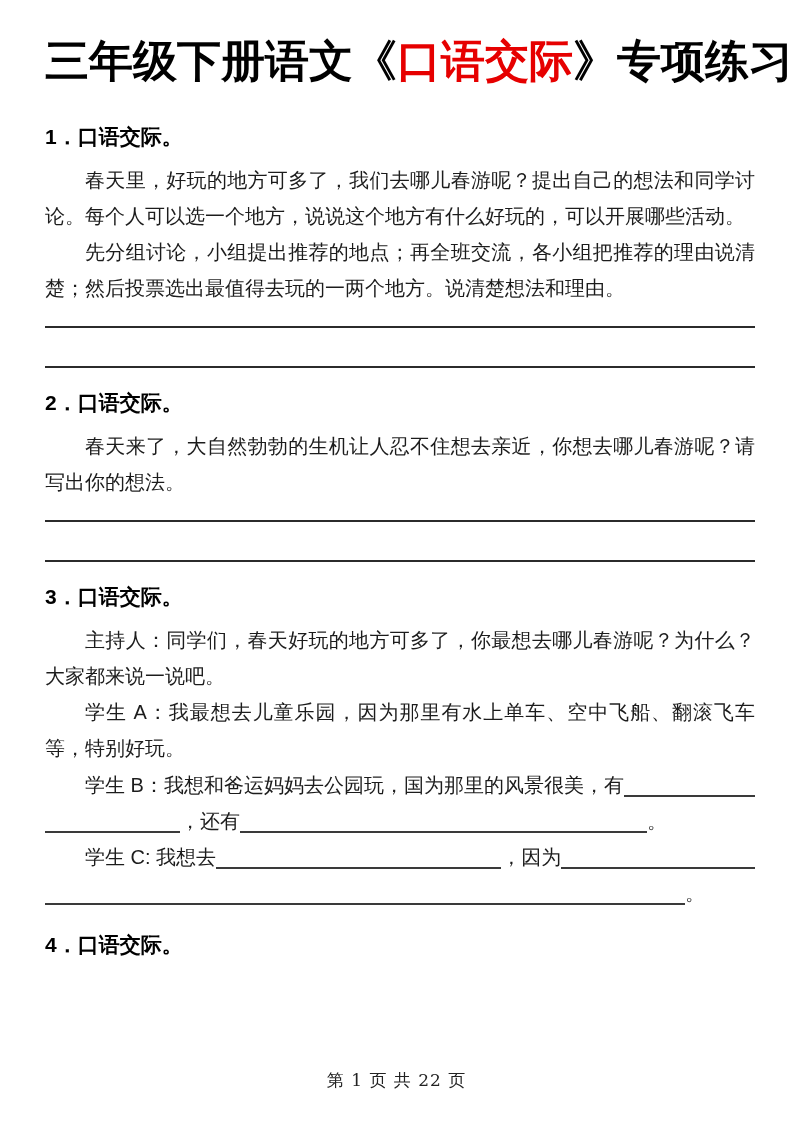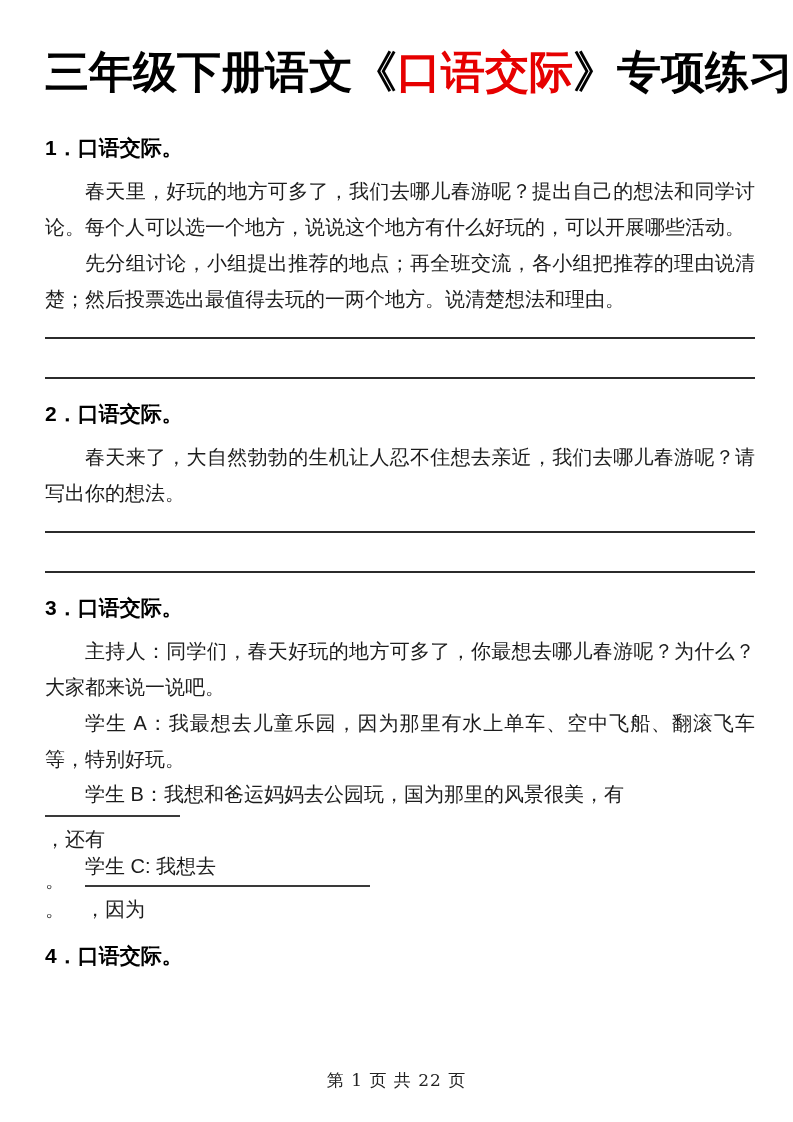--- a/index.html
+++ b/index.html
@@ -1,35 +1,35 @@
 <!DOCTYPE html>
 <html><head>
 <meta charset="utf-8">
 <style>
   html,body{margin:0;padding:0;background:#ffffff;}
   .page{
     width:793px;height:1122px;box-sizing:border-box;position:relative;
-    padding:46px 38px 0 45px;background:#fff;
+    padding:35px 38px 0 45px;background:#fff;
     font-family:"Liberation Sans",sans-serif;color:#1a1a1a;overflow:hidden;
   }
   .title{
     font-family:"DejaVu Serif",serif;font-weight:900;font-size:44px;line-height:1.2;
     text-align:center;color:#000;margin:0 0 32px 0;white-space:nowrap;
   }
   .sec-heading{
     font-size:21px;font-weight:bold;color:#000;margin:18px 0 8px 0;line-height:34px;
     font-family:"Liberation Sans",sans-serif;
   }
   .para{
     font-size:20px;line-height:36px;margin:0;text-indent:2em;color:#1c1c1c;
     text-align:justify;
   }
   .answer-line{height:38px;border-bottom:2px solid #2b2b2b;}
   .answer-line.first{height:20px;}
-  .fill-row{display:flex;align-items:flex-start;height:36px;font-size:20px;color:#1c1c1c;flex-direction:column;}
+  .fill-row{display:flex;align-items:flex-end;height:36px;font-size:20px;color:#1c1c1c;}
   .fill-row.indent{padding-left:2em;}
   .fill-row .txt{line-height:34px;white-space:pre;}
   .blank{border-bottom:2px solid #3a3a3a;height:2px;margin-bottom:5px;flex:0 0 auto;}
   .blank.grow{flex:1 1 auto;}
   .spacer{flex:0 0 auto;height:1px;}
   .footer{
     position:absolute;left:0;right:0;bottom:30px;text-align:center;
     font-family:"DejaVu Serif",serif;font-size:17px;color:#222;letter-spacing:1px;
   }
 </style>
@@ -42,21 +42,21 @@
   <div id="sections">
       <section class="worksheet-section">
         <h2 class="sec-heading">1．口语交际。</h2>
         <p class="para">春天里，好玩的地方可多了，我们去哪儿春游呢？提出自己的想法和同学讨论。每个人可以选一个地方，说说这个地方有什么好玩的，可以开展哪些活动。</p>
         <p class="para">先分组讨论，小组提出推荐的地点；再全班交流，各小组把推荐的理由说清楚；然后投票选出最值得去玩的一两个地方。说清楚想法和理由。</p>
         <div class="answer-line first"></div>
         <div class="answer-line"></div>
       </section>
       <section class="worksheet-section">
         <h2 class="sec-heading">2．口语交际。</h2>
-        <p class="para">春天来了，大自然勃勃的生机让人忍不住想去亲近，我们去哪儿春游呢？请写出你的想法。</p>
+        <p class="para">春天来了，大自然勃勃的生机让人忍不住想去亲近，你想去哪儿春游呢？请写出你的想法。</p>
         <div class="answer-line first"></div>
         <div class="answer-line"></div>
       </section>
       <section class="worksheet-section">
         <h2 class="sec-heading">3．口语交际。</h2>
         <p class="para">主持人：同学们，春天好玩的地方可多了，你最想去哪儿春游呢？为什么？大家都来说一说吧。</p>
         <p class="para">学生 A：我最想去儿童乐园，因为那里有水上单车、空中飞船、翻滚飞车等，特别好玩。</p>
         <div class="fill-row indent">
           <span class="txt">学生 B：我想和爸运妈妈去公园玩，国为那里的风景很美，有</span>
           <span class="blank grow"></span>

